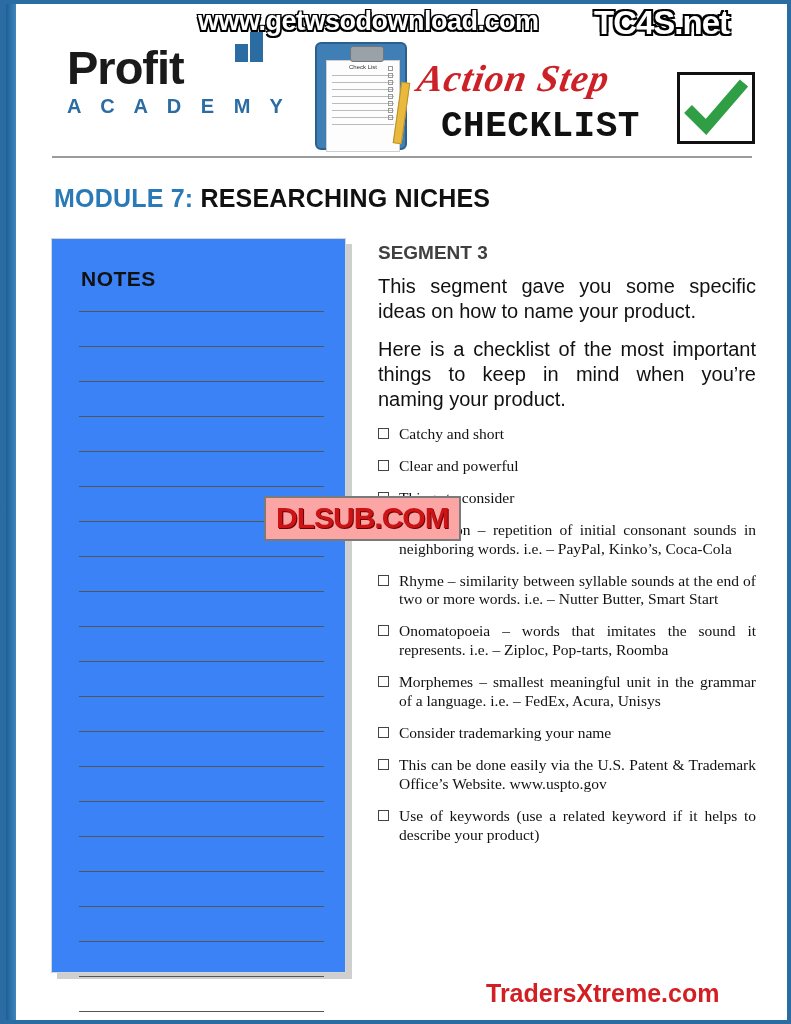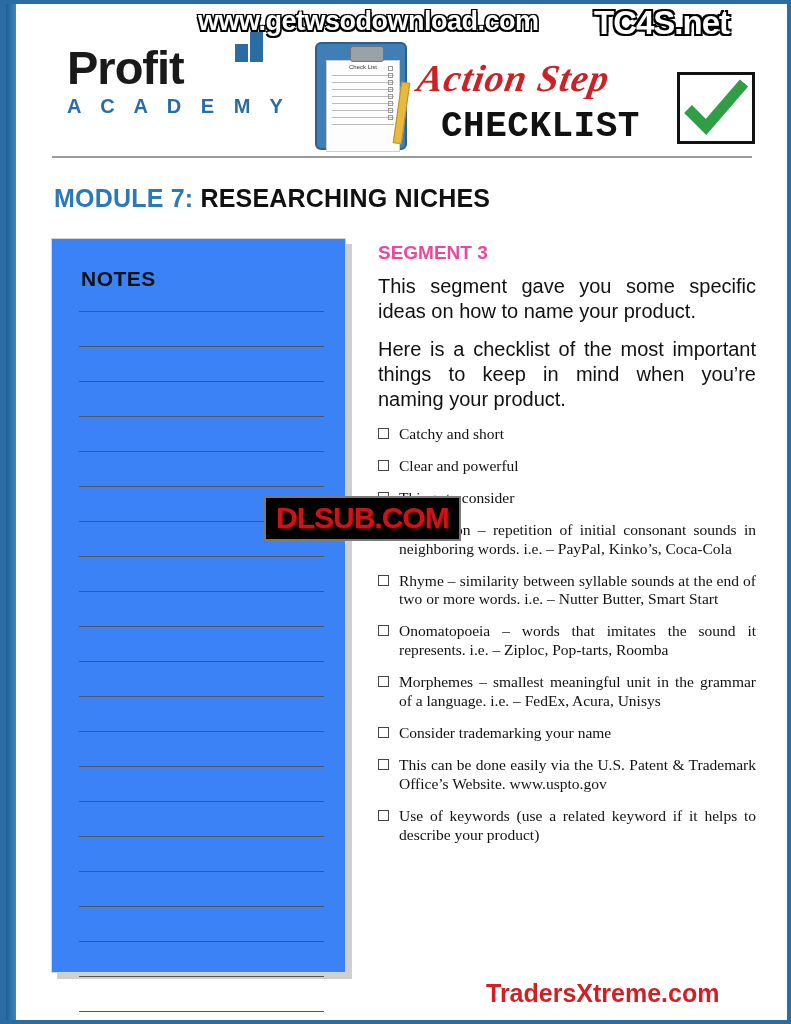--- a/index.html
+++ b/index.html
@@ -210,21 +210,21 @@
   
   .segment {
     position: absolute;
     left: 372px; top: 238px;
     width: 378px;
   }
   .segment-title {
     font-family: "Liberation Sans", sans-serif;
     font-weight: bold;
     font-size: 19px;
-    color: #ec4899;
+    color: #404040;
     margin-bottom: 10px;
   }
   .para {
     font-family: Liberation Sans, sans-serif;
     font-size: 20px;
     line-height: 1.25;
     color: #111;
     margin: 0 0 13px 0;
     text-align: justify;
   }
@@ -273,21 +273,21 @@
     text-shadow:
       -2px -2px 0 #000, 2px -2px 0 #000,
       -2px  2px 0 #000, 2px  2px 0 #000;
     letter-spacing: -1px;
     white-space: nowrap;
   }
   .wm-dlsub {
     position: absolute;
     left: 258px; top: 492px;
     padding: 3px 10px 4px 10px;
-    background: #000000;
+    background: #fca5a5;
     border: 2px solid #7a7a7a;
     font-family: "Liberation Sans", sans-serif;
     font-weight: bold;
     font-size: 30px;
     color: #cc1417;
     letter-spacing: -1px;
     text-shadow: 1px 1px 0 #6a0002;
     white-space: nowrap;
   }
   .wm-traders {

